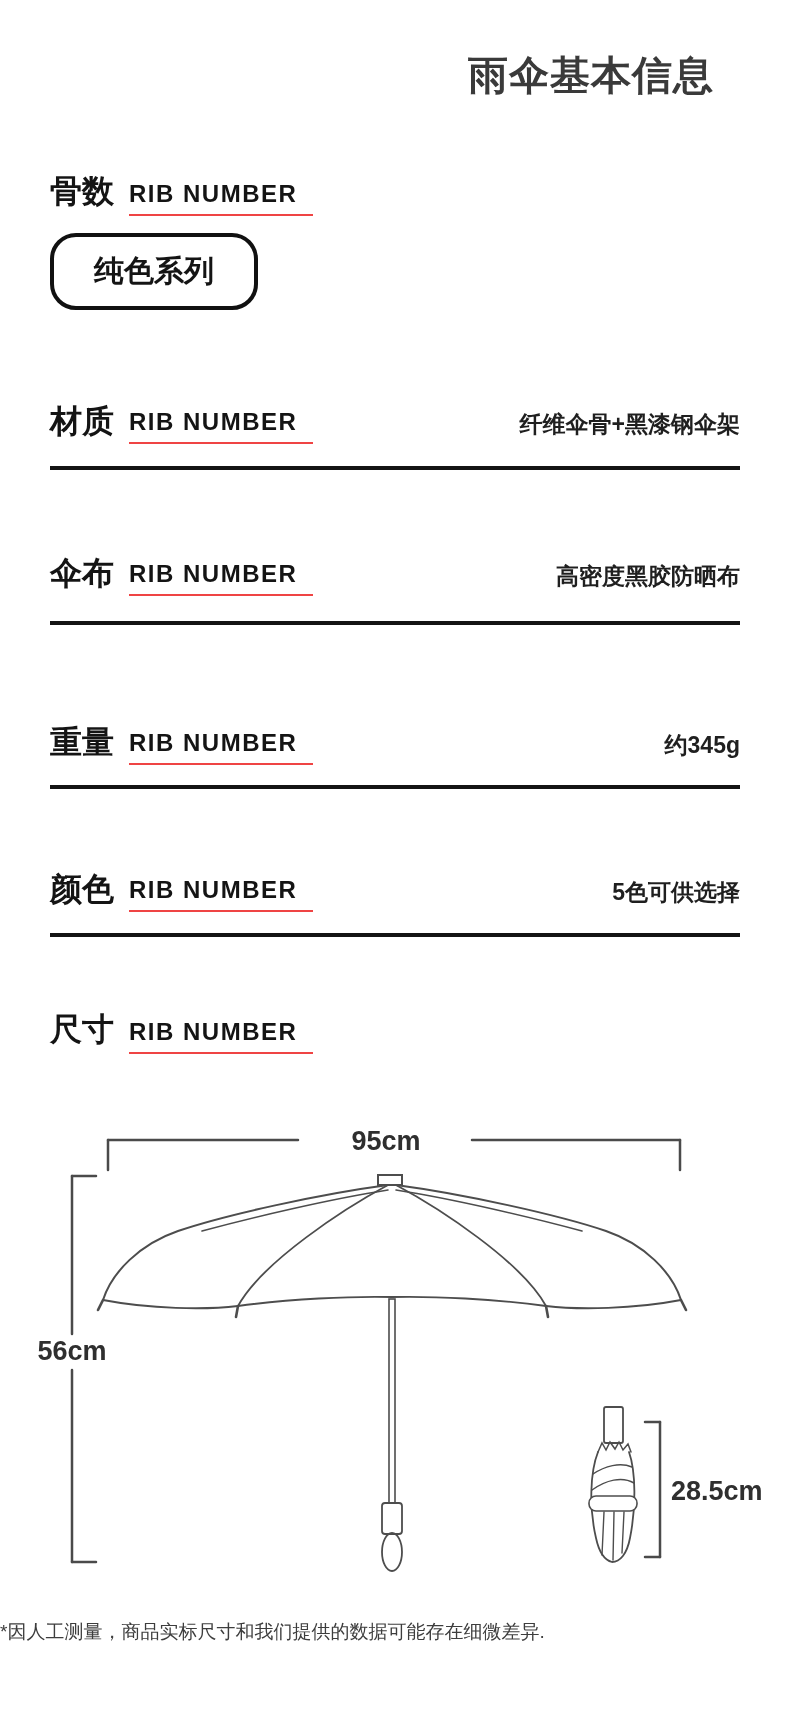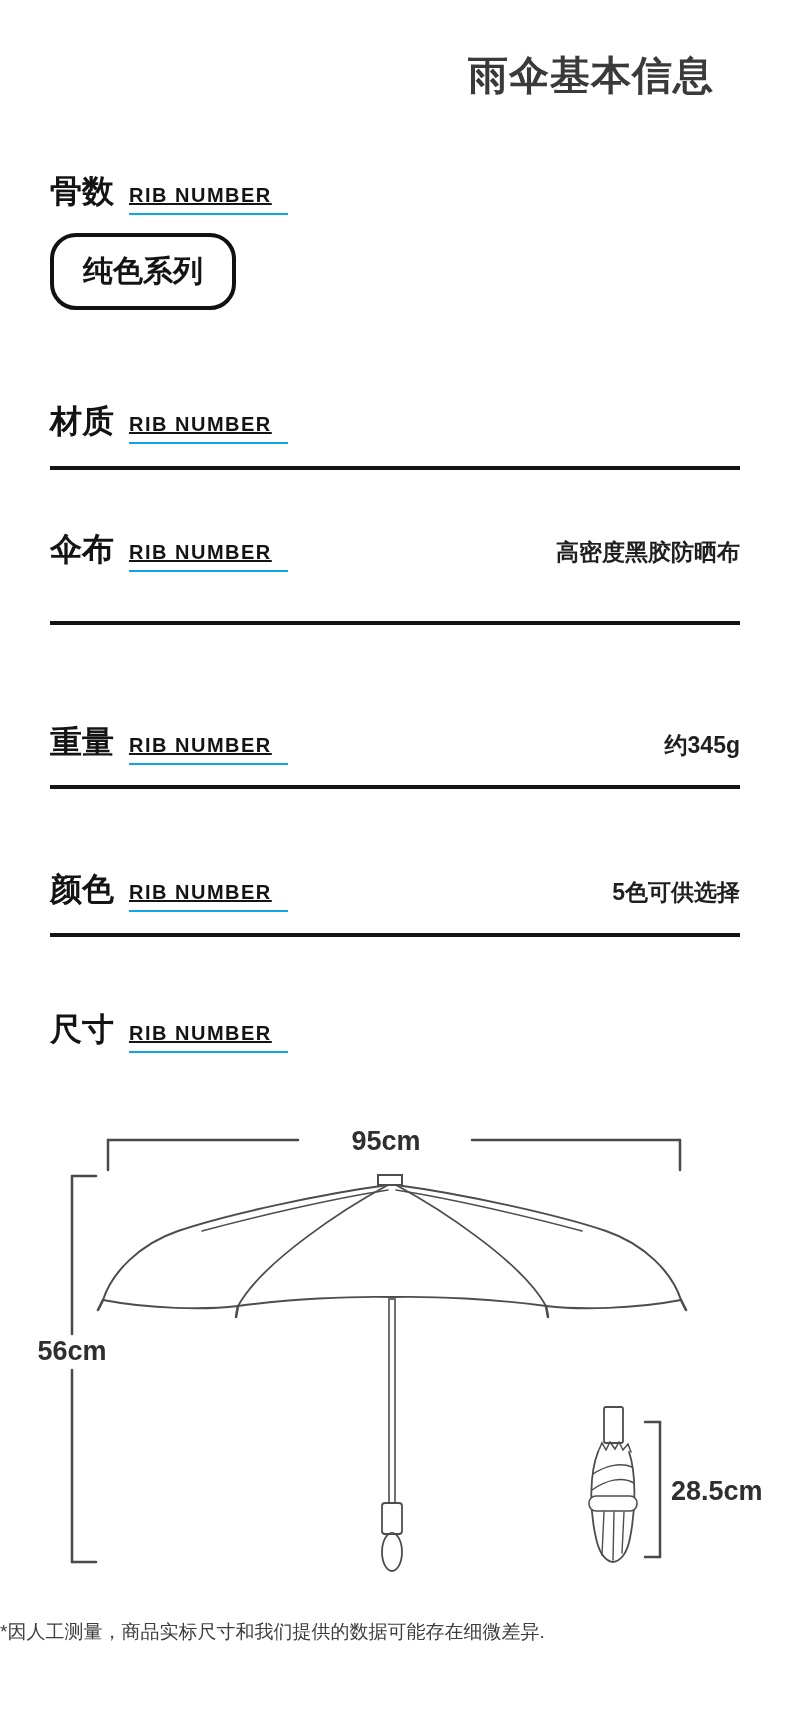--- a/index.html
+++ b/index.html
@@ -12,29 +12,29 @@
   
   .page-title{
     top:48px;right:76px;font-size:40px;font-weight:900;color:#3a3a3a;
     letter-spacing:1px;white-space:nowrap;
   }
 
   
   .sec-head{left:50px;display:flex;align-items:baseline;gap:15px;white-space:nowrap;}
   .sec-label{font-size:32px;font-weight:800;color:#141414;}
   .sec-sub{
-    font-size:20px;font-weight:700;letter-spacing:1.5px;color:#141414;
-    border-bottom:2px solid #0ea5e9;padding:0 16px 6px 0;text-decoration:underline;
+    font-size:24px;font-weight:700;letter-spacing:1.5px;color:#141414;
+    border-bottom:2px solid #ef4444;padding:0 16px 6px 0;
   }
 
   
   .badges{top:233px;left:50px;display:flex;gap:30px;}
   .badge{
     border:4px solid #111111;border-radius:26px;background:#ffffff;
-    padding:14px 29px;font-size:30px;font-weight:800;color:#141414;white-space:nowrap;
+    padding:14px 40px;font-size:30px;font-weight:800;color:#141414;white-space:nowrap;
   }
 
   
   .spec-row{left:50px;width:690px;display:flex;justify-content:space-between;align-items:baseline;}
   .spec-left{display:flex;align-items:flex-end;gap:15px;white-space:nowrap;}
   .spec-value{font-size:23px;font-weight:600;color:#1f1f1f;white-space:nowrap;}
   .divider{left:50px;width:690px;height:4px;background:#141414;}
 
   
   .diagram{top:1060px;left:0;width:790px;height:540px;}
@@ -56,24 +56,25 @@
 
 <div class="abs badges">
   <div class="badge">纯色系列</div>
 </div>
 
 <div class="abs spec-row" style="top:400px;">
   <div class="spec-left">
     <span class="sec-label">材质</span>
     <span class="sec-sub">RIB NUMBER</span>
   </div>
+  <span class="spec-value">纤维伞骨+黑漆钢伞架</span>
 </div>
 <div class="abs divider" style="top:466px;"></div>
 
-<div class="abs spec-row" style="top:528px;">
+<div class="abs spec-row" style="top:552px;">
   <div class="spec-left">
     <span class="sec-label">伞布</span>
     <span class="sec-sub">RIB NUMBER</span>
   </div>
   <span class="spec-value">高密度黑胶防晒布</span>
 </div>
 <div class="abs divider" style="top:621px;"></div>
 
 <div class="abs spec-row" style="top:721px;">
   <div class="spec-left">

